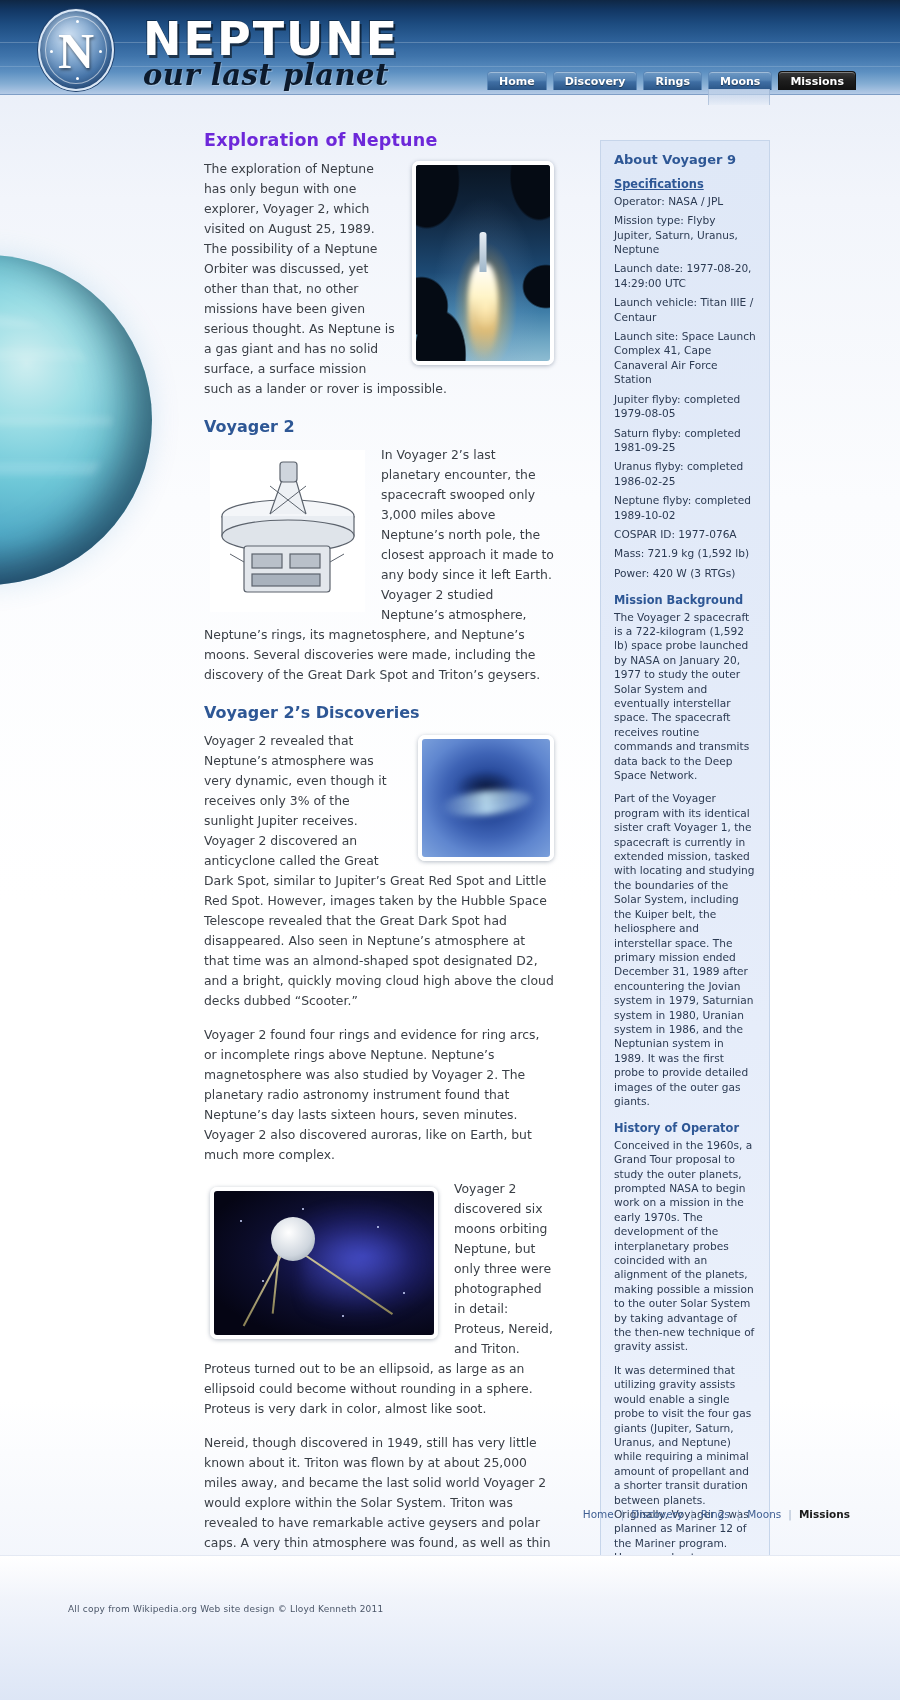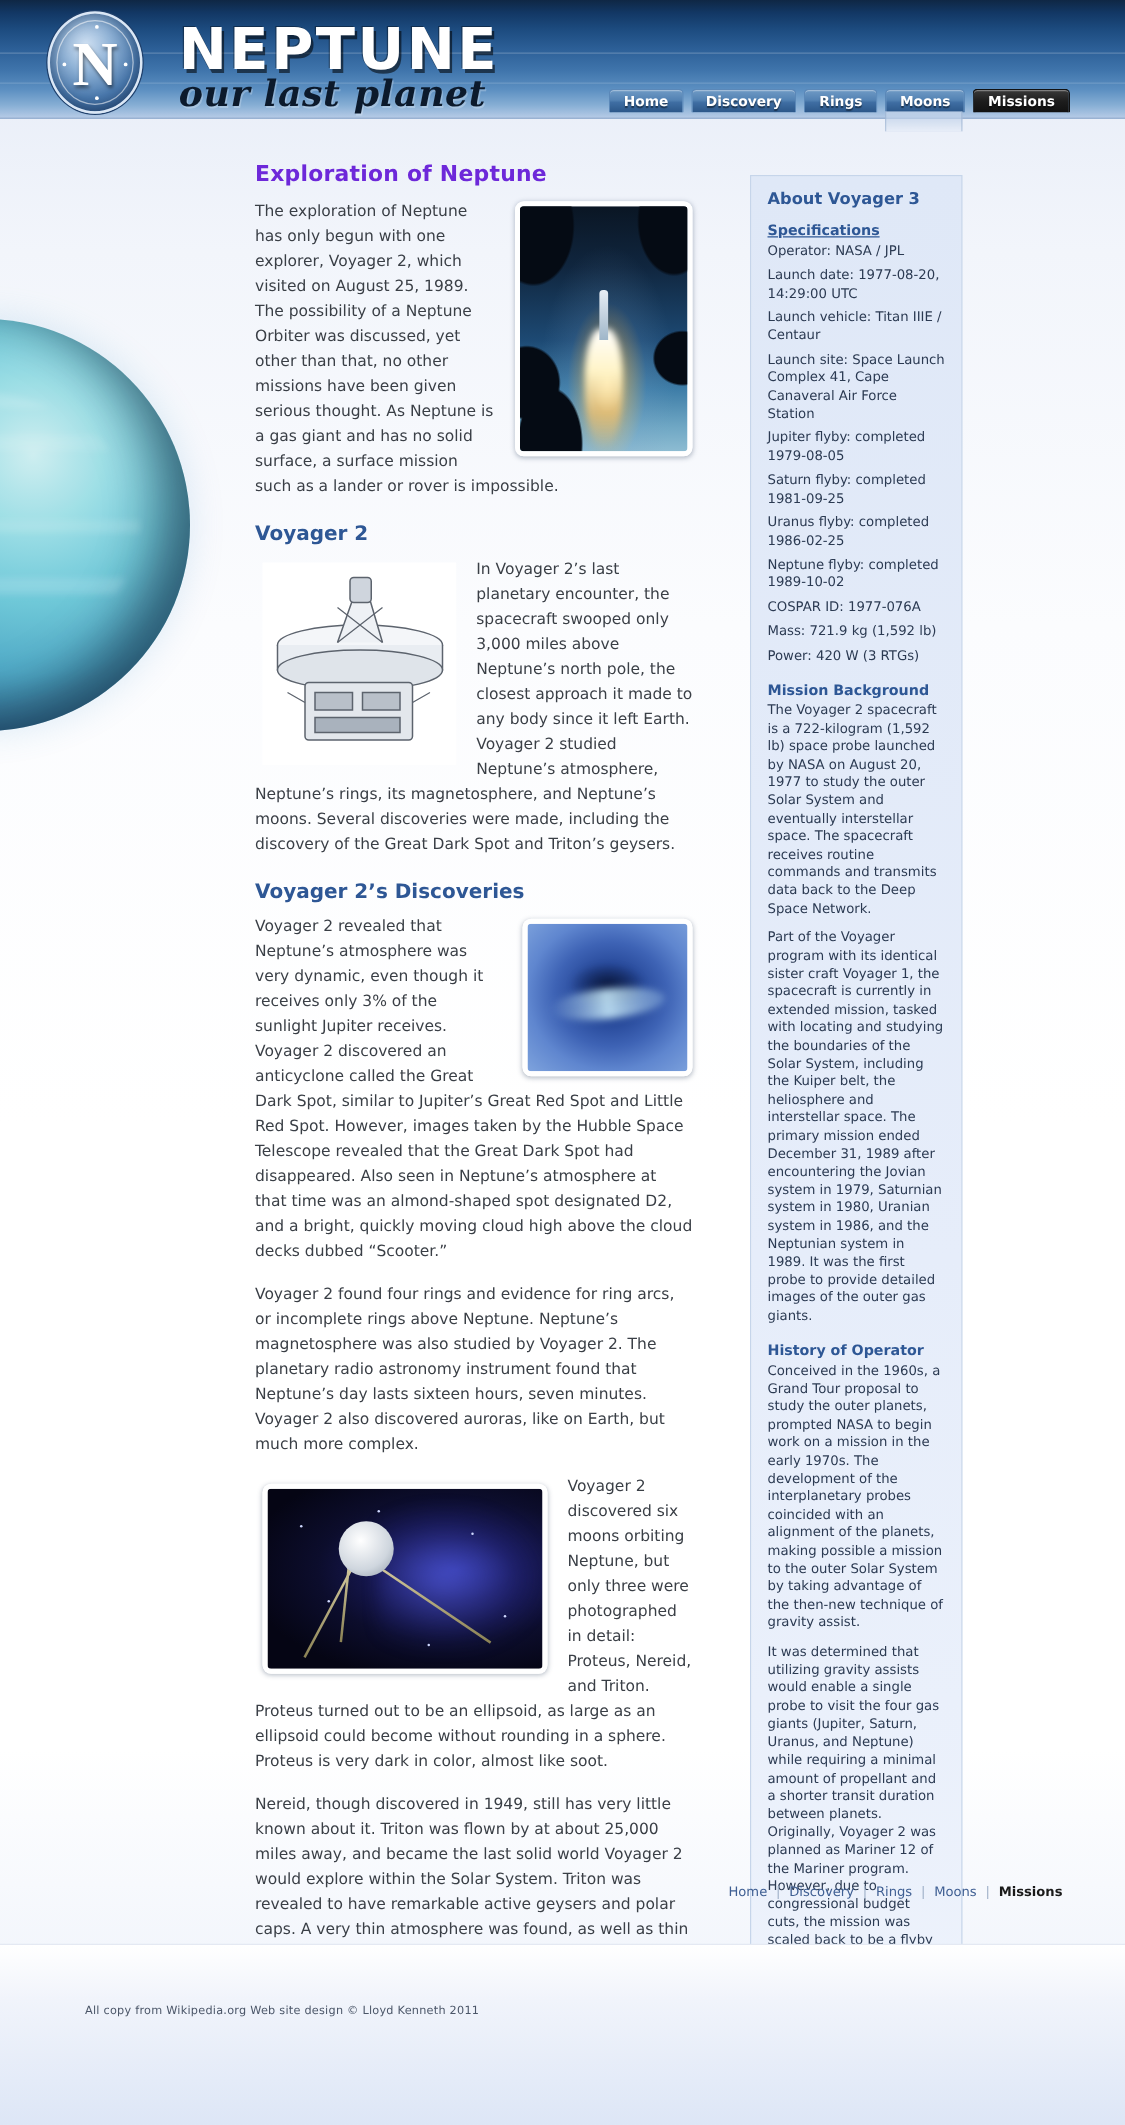--- a/index.html
+++ b/index.html
@@ -401,37 +401,38 @@
           <text x="138" y="110">VOYAGER 1</text>
         </g>
       </svg>
     </div>
 
     <p>NASA has researched several mission possibilities for Cassini–Huygens-like missions to this planet, but budgetary and other constraints have so far yet to yield any success.</p>
 
   </div>
 
   <div class="sidebar">
-    <h3>About Voyager 3</h3>
+    <h3>About Voyager 9</h3>
 
     <h4 class="first">Specifications</h4>
     <div class="spec">Operator: NASA / JPL</div>
+    <div class="spec">Mission type: Flyby Jupiter, Saturn, Uranus, Neptune</div>
     <div class="spec">Launch date: 1977-08-20, 14:29:00 UTC</div>
     <div class="spec">Launch vehicle: Titan IIIE / Centaur</div>
     <div class="spec">Launch site: Space Launch Complex 41, Cape Canaveral Air Force Station</div>
     <div class="spec">Jupiter flyby: completed 1979-08-05</div>
     <div class="spec">Saturn flyby: completed 1981-09-25</div>
     <div class="spec">Uranus flyby: completed 1986-02-25</div>
     <div class="spec">Neptune flyby: completed 1989-10-02</div>
     <div class="spec">COSPAR ID: 1977-076A</div>
     <div class="spec">Mass: 721.9 kg (1,592 lb)</div>
     <div class="spec">Power: 420 W (3 RTGs)</div>
 
     <h4>Mission Background</h4>
-    <p>The Voyager 2 spacecraft is a 722-kilogram (1,592 lb) space probe launched by NASA on August 20, 1977 to study the outer Solar System and eventually interstellar space. The spacecraft receives routine commands and transmits data back to the Deep Space Network.</p>
+    <p>The Voyager 2 spacecraft is a 722-kilogram (1,592 lb) space probe launched by NASA on January 20, 1977 to study the outer Solar System and eventually interstellar space. The spacecraft receives routine commands and transmits data back to the Deep Space Network.</p>
     <p>Part of the Voyager program with its identical sister craft Voyager 1, the spacecraft is currently in extended mission, tasked with locating and studying the boundaries of the Solar System, including the Kuiper belt, the heliosphere and interstellar space. The primary mission ended December 31, 1989 after encountering the Jovian system in 1979, Saturnian system in 1980, Uranian system in 1986, and the Neptunian system in 1989. It was the first probe to provide detailed images of the outer gas giants.</p>
 
     <h4>History of Operator</h4>
     <p>Conceived in the 1960s, a Grand Tour proposal to study the outer planets, prompted NASA to begin work on a mission in the early 1970s. The development of the interplanetary probes coincided with an alignment of the planets, making possible a mission to the outer Solar System by taking advantage of the then-new technique of gravity assist.</p>
     <p>It was determined that utilizing gravity assists would enable a single probe to visit the four gas giants (Jupiter, Saturn, Uranus, and Neptune) while requiring a minimal amount of propellant and a shorter transit duration between planets. Originally, Voyager 2 was planned as Mariner 12 of the Mariner program. However, due to congressional budget cuts, the mission was scaled back to be a flyby of Jupiter and Saturn, and renamed the Mariner Jupiter-Saturn probes. As the program progressed, the name was later changed to Voyager as the probe designs began to differ greatly from previous Mariner missions.</p>
   </div>
 </div>
 
 <div class="footer-band"></div>
 

